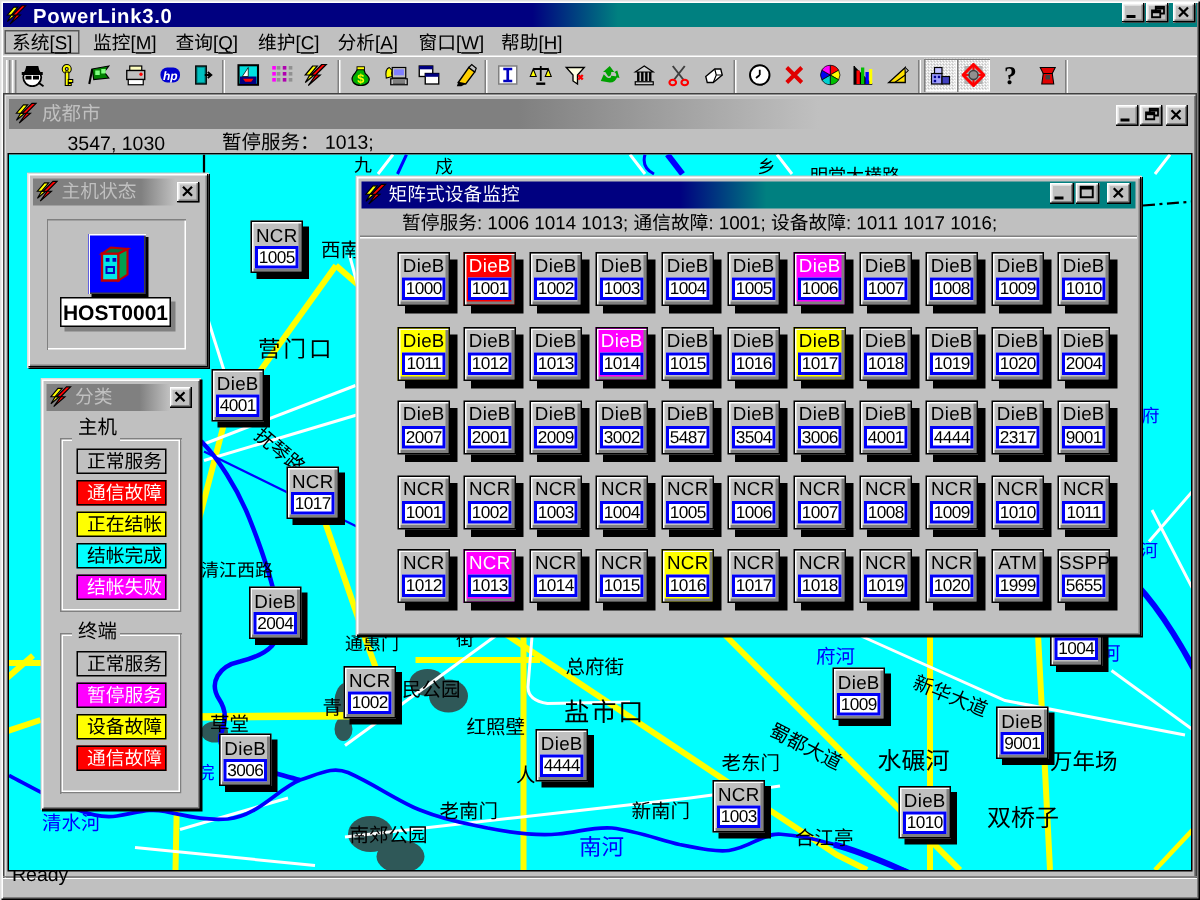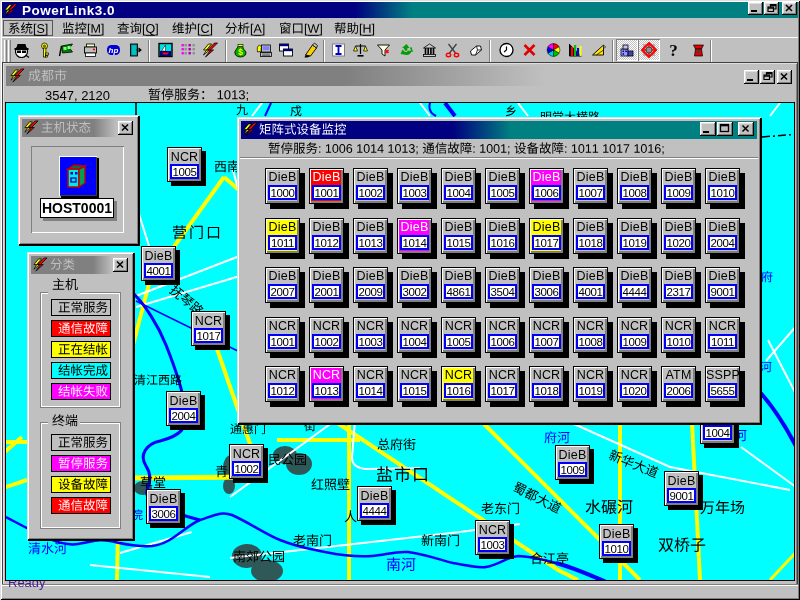--- a/index.html
+++ b/index.html
@@ -300,21 +300,21 @@
       <svg width="15" height="14">
         <path d="M6.5,5 V2.5 H12 V7 H9.5 M4,5 H9.5 V9.5 H4 Z" fill="none" stroke="#000" stroke-width="1.2"></path>
         <path d="M6.5,3.5 H12 M4,6 H9.5" stroke="#000" stroke-width="1.5"></path>
       </svg>
     </div>
     <div class="wb" style="left:777px;top:70px;width:15px;height:14px">
       <svg width="15" height="14">
         <path d="M4,3.5 L10,9.5 M10,3.5 L4,9.5" stroke="#000" stroke-width="1.5"></path>
       </svg>
     </div>
-    <div class="abs" style="left:45px;top:88px;font-size:13px;color:#000">3547, 2120</div>
+    <div class="abs" style="left:45px;top:88px;font-size:13px;color:#000">3547, 1030</div>
     <svg class="" style="position:absolute;left:148px;top:88px;overflow:visible" width="103" height="17" fill="#000">
       <use href="#c6682" transform="translate(0,11.2) scale(0.013,-0.013)"></use>
       <use href="#c505C" transform="translate(13,11.2) scale(0.013,-0.013)"></use>
       <use href="#c670D" transform="translate(26,11.2) scale(0.013,-0.013)"></use>
       <use href="#c52A1" transform="translate(39,11.2) scale(0.013,-0.013)"></use>
       <use href="#cFF1A" transform="translate(52,11.2) scale(0.013,-0.013)"></use>
       <use href="#l0020" transform="translate(65,11.2) scale(0.013,-0.013)"></use>
       <use href="#l0031" transform="translate(68.6,11.2) scale(0.013,-0.013)"></use>
       <use href="#l0030" transform="translate(75.8,11.2) scale(0.013,-0.013)"></use>
       <use href="#l0031" transform="translate(83.1,11.2) scale(0.013,-0.013)"></use>
@@ -884,21 +884,21 @@
       <div class="tile" style="left:116px;top:150px">
         <div class="tp">DieB</div>
         <div class="nb">2009</div>
       </div>
       <div class="tile" style="left:160px;top:150px">
         <div class="tp">DieB</div>
         <div class="nb">3002</div>
       </div>
       <div class="tile" style="left:204px;top:150px">
         <div class="tp">DieB</div>
-        <div class="nb">4861</div>
+        <div class="nb">5487</div>
       </div>
       <div class="tile" style="left:248px;top:150px">
         <div class="tp">DieB</div>
         <div class="nb">3504</div>
       </div>
       <div class="tile" style="left:292px;top:150px">
         <div class="tp">DieB</div>
         <div class="nb">3006</div>
       </div>
       <div class="tile" style="left:336px;top:150px">
@@ -992,29 +992,29 @@
       <div class="tile" style="left:336px;top:249px">
         <div class="tp">NCR</div>
         <div class="nb">1019</div>
       </div>
       <div class="tile" style="left:380px;top:249px">
         <div class="tp">NCR</div>
         <div class="nb">1020</div>
       </div>
       <div class="tile" style="left:424px;top:249px">
         <div class="tp">ATM</div>
-        <div class="nb">2006</div>
+        <div class="nb">1999</div>
       </div>
       <div class="tile" style="left:468px;top:249px">
         <div class="tp">SSPP</div>
         <div class="nb">5655</div>
       </div>
     </div>
     <div class="abs" style="left:2px;top:584px;width:796px;height:14px;border-top:1px solid #808080;box-shadow:inset 0 1px 0 #fff"></div>
-    <div class="abs" style="left:8px;top:575px;font-size:13px;color:#4c1d95">Ready</div>
+    <div class="abs" style="left:8px;top:575px;font-size:13px;color:#000000">Ready</div>
     <svg width="0" height="0" style="position:absolute">
       <defs>
         <g id="zap">
           <path d="M6,2 L1,8 4,8 1,13 7,8 4,8 9,2 Z" fill="#ffff00" stroke="#000" stroke-width="0.8"></path>
           <path d="M12,1 L5,8 8,8 3,15 11,8 8,8 15,1 Z" fill="#ff0000" stroke="#000" stroke-width="0.8"></path>
         </g>
       </defs>
     </svg>
     <svg width="0" height="0" style="position:absolute">
       <defs>

